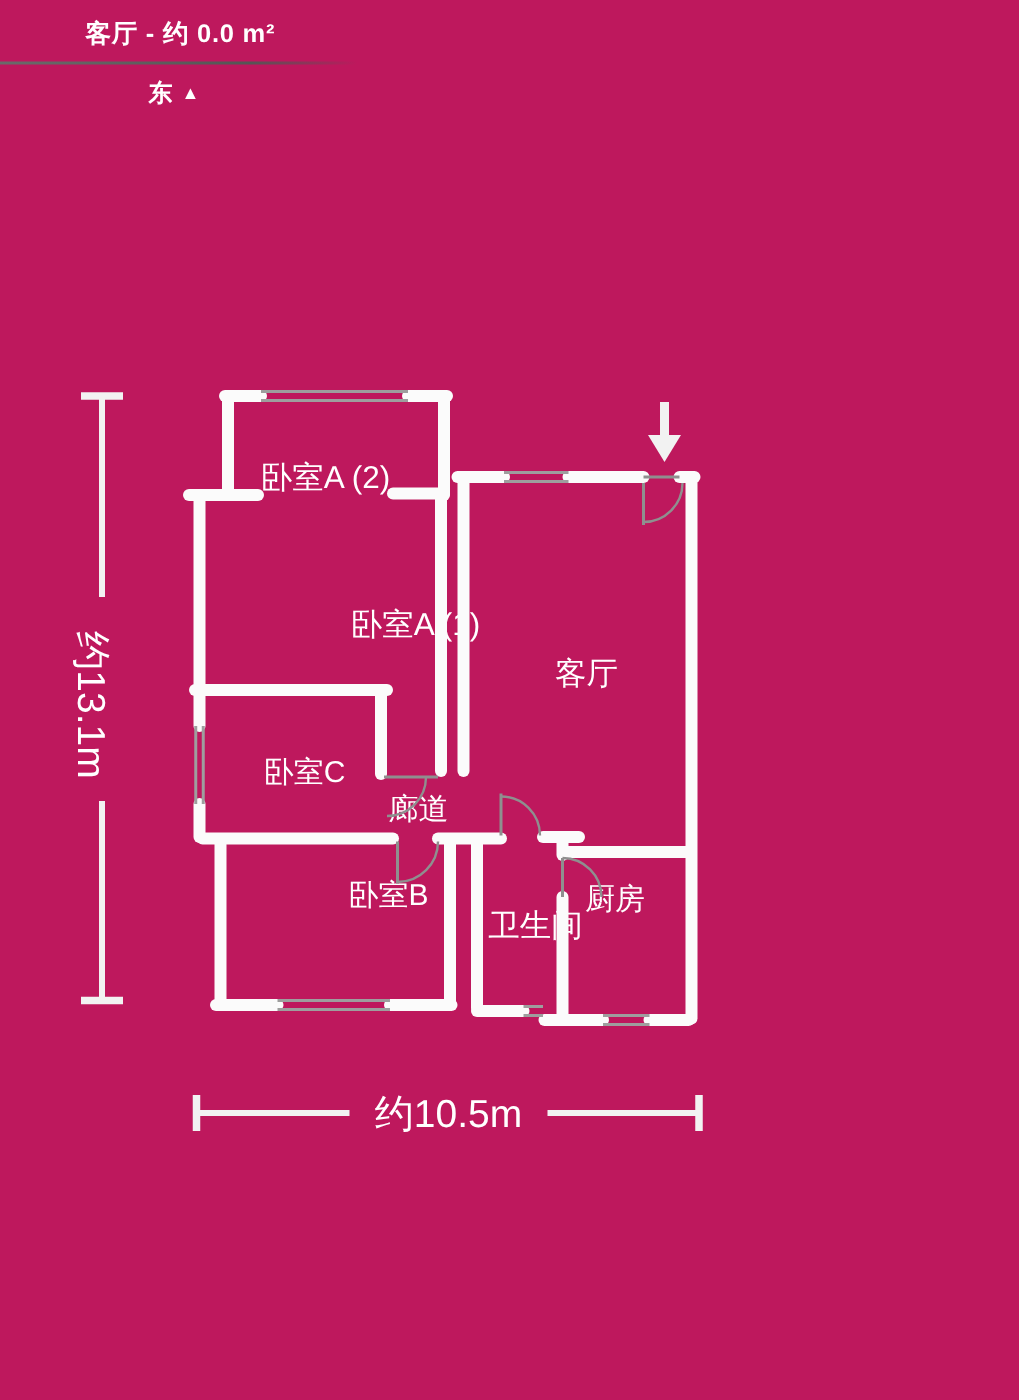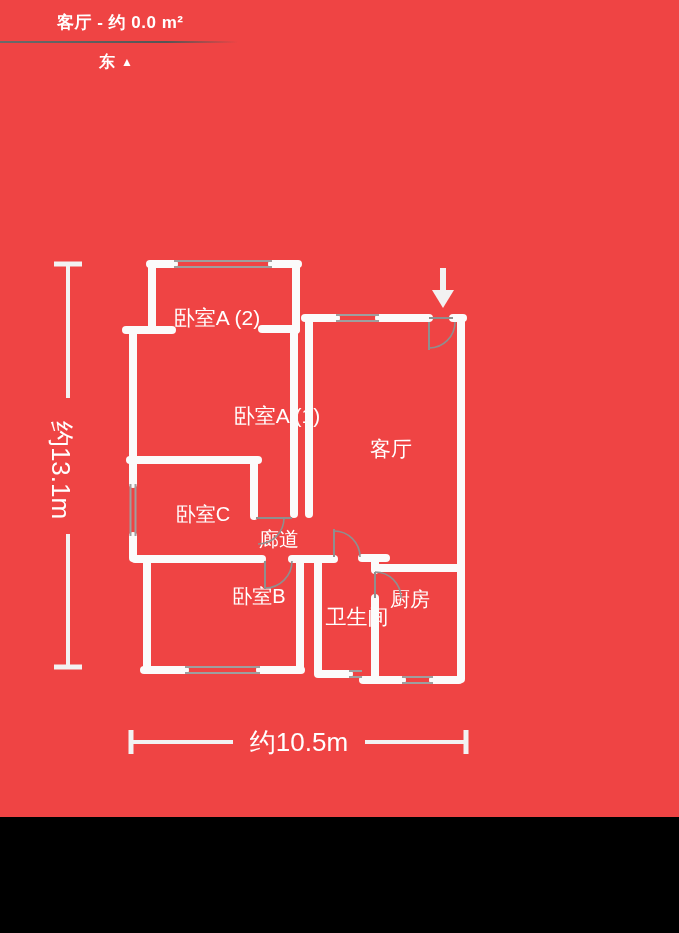--- a/index.html
+++ b/index.html
@@ -3,22 +3,22 @@
 <meta charset="utf-8">
 <style>
   html, body {
     margin: 0;
     padding: 0;
     background: #000;
   }
   .canvas {
     position: relative;
     width: 679px;
-    height: 817px;
-    background: #ef4444;
+    height: 933px;
+    background: #be185d;
     overflow: hidden;
     font-family: "Liberation Sans", sans-serif;
   }
   .header-title {
     position: absolute;
     left: 57px;
     top: 11px;
     color: #ffffff;
     font-size: 17px;
     font-weight: 600;

